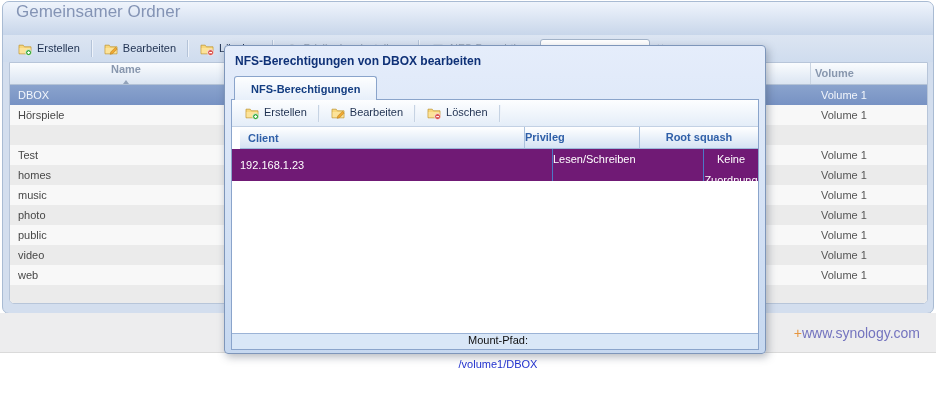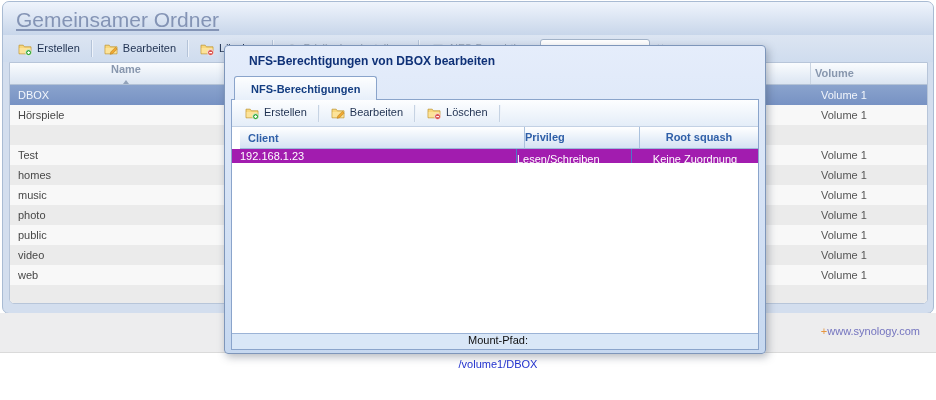--- a/index.html
+++ b/index.html
@@ -3,21 +3,21 @@
 <meta charset="utf-8">
 <style>
   html,body{margin:0;padding:0;}
   body{font-family:"Liberation Sans",sans-serif;background:#fff;}
   #stage{position:relative;width:936px;height:400px;background:#ffffff;overflow:hidden;font-size:11px;}
 
   
   .app-window{position:absolute;left:2px;top:1px;width:930px;height:311px;
     background:#d3deee;border:1px solid #a9bbd3;border-radius:7px;overflow:hidden;}
   .app-header{position:relative;height:33px;background:linear-gradient(#eff4fc,#c8d6ea);}
-  .app-title{position:absolute;left:13px;top:6px;font-size:21px;color:#8494b5;text-decoration:underline;}
+  .app-title{position:absolute;left:13px;top:0;font-size:17px;color:#8494b5;}
   .app-toolbar{position:relative;height:27px;display:flex;align-items:center;padding-left:8px;
     background:linear-gradient(#dce5f2,#cfdcee);}
   .tb-btn{display:flex;align-items:flex-start;gap:5px;padding:3px 7px;color:#1e3050;cursor:default;white-space:nowrap;}
   .tb-btn.disabled{color:#94a1b4;}
   .tb-btn.disabled svg{opacity:.55;}
   .tb-sep{width:1px;height:17px;background:#b4c3d8;border-right:1px solid #eef3fa;margin:0 4px;}
   .search-box{position:absolute;left:537px;top:4px;width:108px;height:18px;border:1px solid #a2b3c9;
     border-radius:3px;background:#fff;display:flex;align-items:center;}
   .search-box input{border:none;outline:none;width:96px;margin-left:4px;font-size:11px;color:#333;
     font-family:"Liberation Sans",sans-serif;background:transparent;}
@@ -43,45 +43,45 @@
   .grid-row .cell-spacer{width:395px;}
   .grid-row .cell-status{width:180px;}
   .grid-row .cell-volume{flex:1;padding-left:12px;color:#555;}
   .grid-row.selected{background:linear-gradient(#8aa3cd,#7792c3);color:#f2f6fc;}
   .grid-row.selected .cell-volume{color:#f2f6fc;}
   .grid-filler{height:19px;background:#ebebeb;}
 
   
   .footer{position:absolute;left:0;top:313px;width:936px;height:39px;background:#ededee;
     border-bottom:1px solid #dadada;}
-  .footer-link{position:absolute;right:16px;top:12px;font-size:11px;}
+  .footer-link{position:absolute;right:16px;top:12px;font-size:14px;}
   .footer-link .plus{color:#e6953f;}
   .footer-link .url{color:#7474bf;}
 
   
   .dialog{position:absolute;left:224px;top:45px;width:540px;height:307px;
     background:linear-gradient(#e5edfb,#c6d8f0);border:1px solid #7e96ba;border-radius:4px;
     box-shadow:2px 3px 8px rgba(60,70,90,.38);}
-  .dialog-titlebar{height:29px;display:flex;align-items:center;padding-left:24px;}
+  .dialog-titlebar{height:29px;display:flex;align-items:center;padding-left:10px;}
   .dialog-title{font-size:12px;font-weight:bold;color:#0f3177;}
   .tab-strip{position:relative;height:24px;margin:0 6px;}
   .tab{position:absolute;left:3px;bottom:-1px;height:23px;padding:0 16px;display:flex;align-items:center;
     background:linear-gradient(#fdfeff,#e7effa);border:1px solid #8aa4cb;border-bottom:none;
     border-radius:3px 3px 0 0;font-weight:bold;color:#143e82;z-index:2;}
   .dialog-content{position:absolute;left:6px;right:6px;top:53px;bottom:3px;border:1px solid #8aa4cb;
     background:#fff;display:flex;flex-direction:column;z-index:1;}
   .dlg-toolbar{height:26px;display:flex;align-items:center;padding-left:6px;
     background:linear-gradient(#fdfeff,#e4edf8);border-bottom:1px solid #c3d1e4;}
   .dlg-toolbar .tb-sep{background:#c6d3e3;}
   .dlg-grid-header{display:flex;height:21px;align-items:center;font-weight:bold;color:#2f5fa8;
     background:linear-gradient(#ffffff,#d5e3f4);border-bottom:1px solid #9db8da;margin-left:8px;}
   .dc-client{width:276px;padding-left:8px;}
   .dc-priv{width:114px;text-align:left;border-left:1px solid #aac1dd;height:100%;line-height:21px;}
   .dc-root{flex:1;text-align:center;border-left:1px solid #aac1dd;height:100%;line-height:21px;}
-  .dlg-row{display:flex;height:14px;align-items:center;background:#a21caf;color:#fff;}
+  .dlg-row{display:flex;height:32px;align-items:center;background:#701a75;color:#fff;gap:36px;}
   .dlg-row .dc-priv,.dlg-row .dc-root{border-left:1px solid #4d79c6;line-height:21px;}
   .dlg-filler{flex:1;background:#fff;}
   .mount-bar{height:15px;background:#d9e7f7;border-top:1px solid #9bb3d6;display:flex;
     align-items:center;padding-left:6px;color:#101010;flex-direction:column;}
   .mount-bar .path{color:#2232cd;margin-top:12px;}
   svg{display:block;}
 </style>
 </head>
 <body>
 

